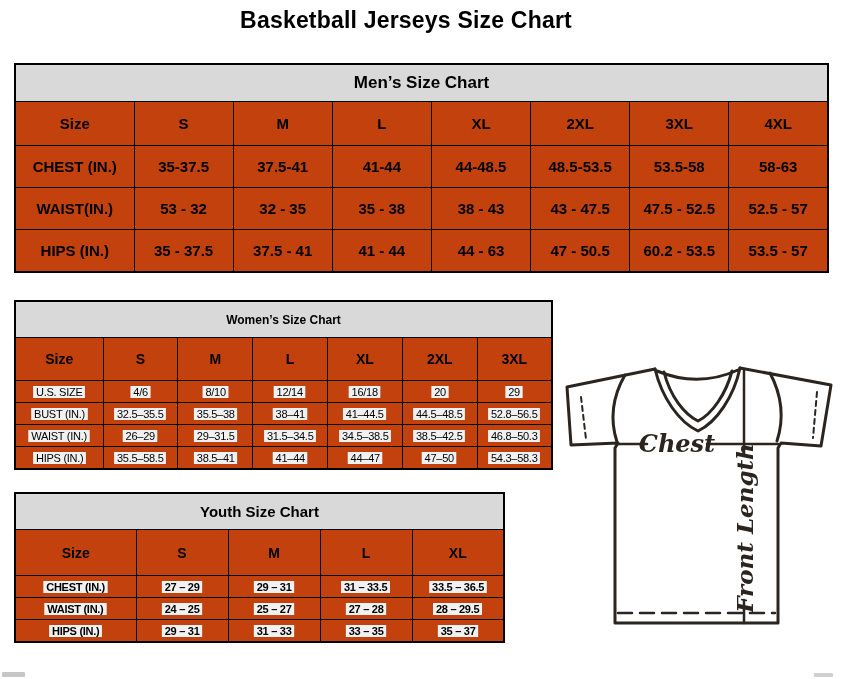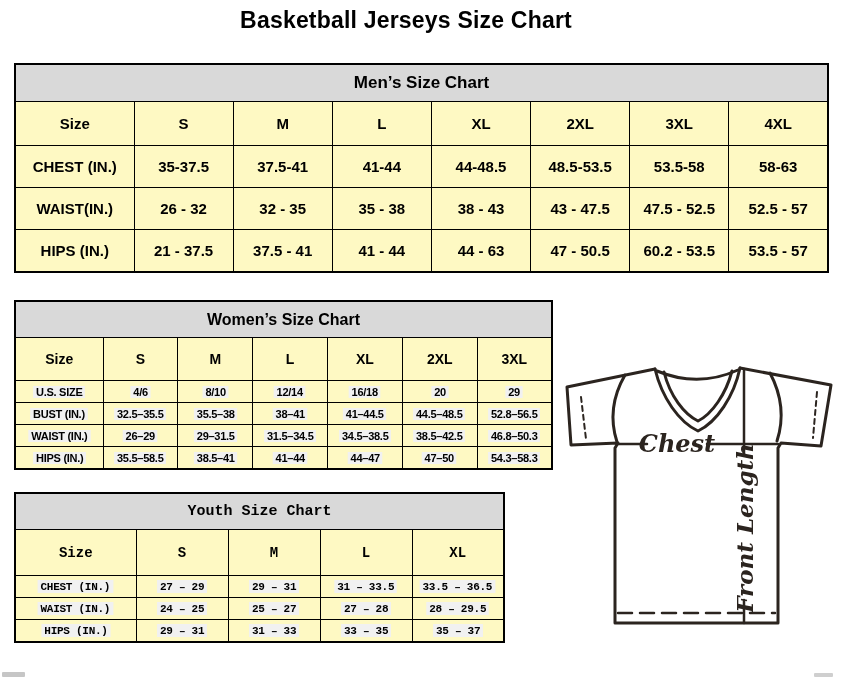--- a/index.html
+++ b/index.html
@@ -1,36 +1,36 @@
 <!DOCTYPE html>
 <html><head>
 <meta charset="utf-8">
 <style>
   html,body{margin:0;padding:0;background:#fff;}
   .page{position:relative;width:843px;height:679px;background:#ffffff;overflow:hidden;
         font-family:"Liberation Sans",sans-serif;color:#000;}
   .title{position:absolute;top:7px;left:0;width:812px;text-align:center;
          font-size:23px;font-weight:bold;letter-spacing:.2px;}
-  table.sz{position:absolute;border-collapse:collapse;table-layout:fixed;background:#fef9c3;
+  table.sz{position:absolute;border-collapse:collapse;table-layout:fixed;background:#c2410c;
            border:2px solid #000;}
   table.sz th,table.sz td{border:1.5px solid #000;text-align:center;vertical-align:middle;
            padding:0;overflow:hidden;white-space:nowrap;}
   tr.band th{background:#d9d9d9;font-weight:bold;}
   
   .men{left:14px;top:63px;width:815px;}
   .men tr.band th{height:36px;font-size:17px;}
   .men tr.head th{height:43px;font-size:15px;}
   .men td{height:41px;font-size:15px;font-weight:bold;}
   
   .women{left:14px;top:300px;width:539px;}
-  .women tr.band th{height:35px;font-size:16px;}
+  .women tr.band th{height:35px;font-size:12px;}
   .women tr.head th{height:42px;font-size:14px;}
-  .women td{height:21px;font-size:11.5px;font-weight:bold;}
-  
-  .youth{left:14px;top:492px;width:491px;font-family:Liberation Mono, monospace;}
+  .women td{height:21px;font-size:11.5px;font-weight:normal;}
+  
+  .youth{left:14px;top:492px;width:491px;}
   .youth tr.band th{height:35px;font-size:15px;}
   .youth tr.head th{height:45px;font-size:14px;}
   .youth td{height:21px;font-size:11.5px;font-weight:bold;}
   
   .hl{display:inline-block;background:#f1f1f1;padding:0 3px;
       transform:scaleX(.96);letter-spacing:-.3px;}
   .jersey{position:absolute;left:556px;top:362px;width:282px;height:266px;}
   .thumb{position:absolute;background:#c9c9c9;border-radius:1px;}
   .thumb.l{left:2px;top:672px;width:23px;height:5px;background:#c6c6c6;}
   .thumb.r{left:814px;top:673px;width:19px;height:4px;background:#cfcfcf;}
@@ -66,31 +66,31 @@
       <td>35-37.5</td>
       <td>37.5-41</td>
       <td>41-44</td>
       <td>44-48.5</td>
       <td>48.5-53.5</td>
       <td>53.5-58</td>
       <td>58-63</td>
     </tr>
     <tr>
       <td>WAIST(IN.)</td>
-      <td>26 - 32</td>
+      <td>53 - 32</td>
       <td>32 - 35</td>
       <td>35 - 38</td>
       <td>38 - 43</td>
       <td>43 - 47.5</td>
       <td>47.5 - 52.5</td>
       <td>52.5 - 57</td>
     </tr>
     <tr>
       <td>HIPS (IN.)</td>
-      <td>21 - 37.5</td>
+      <td>35 - 37.5</td>
       <td>37.5 - 41</td>
       <td>41 - 44</td>
       <td>44 - 63</td>
       <td>47 - 50.5</td>
       <td>60.2 - 53.5</td>
       <td>53.5 - 57</td>
     </tr>
   </tbody>
     </table>
 

